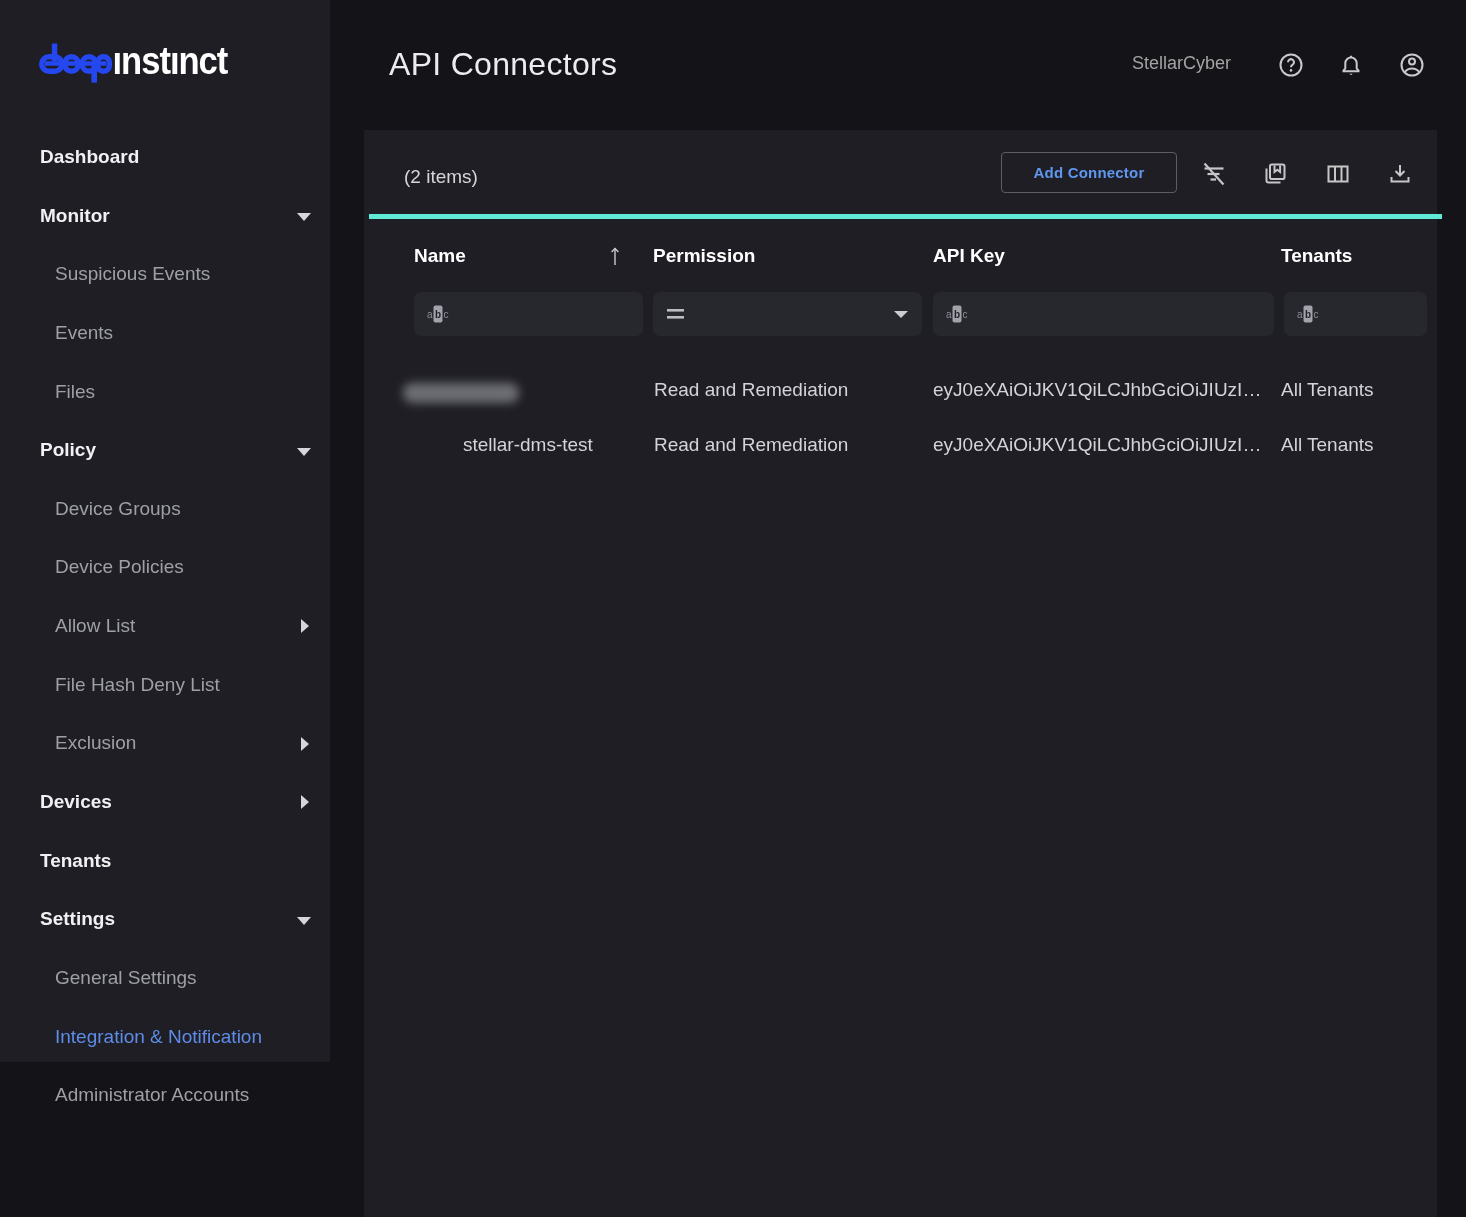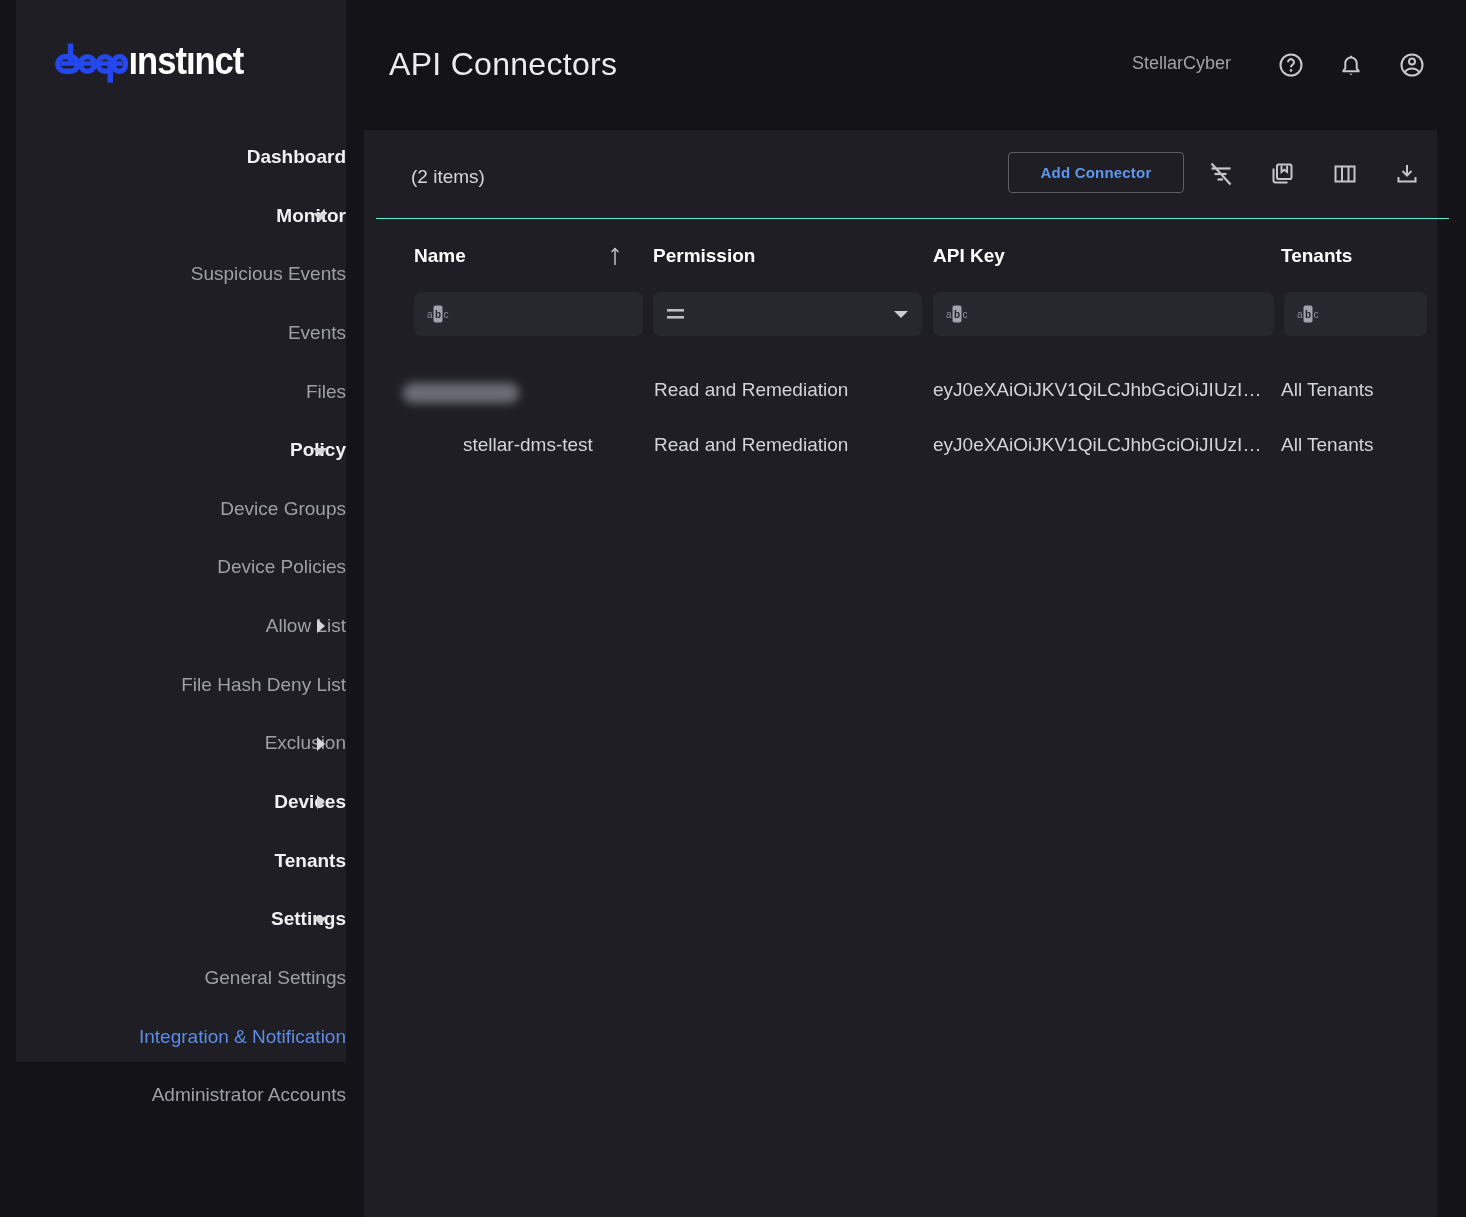--- a/index.html
+++ b/index.html
@@ -1,37 +1,37 @@
 <!DOCTYPE html>
 <html><head>
 <meta charset="utf-8">
 <style>
 * { margin:0; padding:0; box-sizing:border-box; }
 html,body { width:1466px; height:1217px; background:#131318; font-family:"Liberation Sans",sans-serif; overflow:hidden; position:relative; }
 
 
-.sidebar { position:absolute; left:16px; top:0; width:330px; height:1062px; background:#1e1e24;text-align:right; }
+.sidebar { position:absolute; left:0; top:0; width:330px; height:1062px; background:#1e1e24; }
 .logo { position:absolute; left:37px; top:40px; }
 .nav { position:absolute; left:0; top:128px; width:330px; }
 .nav-item { position:relative; height:58.65px; line-height:58.65px; white-space:nowrap; }
-.nav-item.top { padding-left:18px; font-weight:bold; font-size:19px; color:#f1f1f3; }
+.nav-item.top { padding-left:40px; font-weight:bold; font-size:19px; color:#f1f1f3; }
 .nav-item.sub { padding-left:55px; font-size:19px; color:#9ea0a5; }
 .nav-item.sub.active { color:#5e8ce6; }
 .car-d { position:absolute; right:19px; top:50%; margin-top:-3px; width:0; height:0; border-left:7.5px solid transparent; border-right:7.5px solid transparent; border-top:8px solid #d6d6d9; }
 .car-r { position:absolute; right:21px; top:50%; margin-top:-7px; width:0; height:0; border-top:7px solid transparent; border-bottom:7px solid transparent; border-left:8px solid #d6d6d9; }
 
 
 .topbar { position:absolute; left:330px; top:0; width:1136px; height:130px; }
 .title { position:absolute; left:59px; top:46px; font-size:32px; color:#ececee; letter-spacing:0.3px; }
 .account { position:absolute; right:235px; top:53px; font-size:18px; color:#a3a3a3; }
 .hicon { position:absolute; top:53px; }
 
 
 .panel { position:absolute; left:364px; top:130px; width:1073px; height:1087px; background:#1e1e24; }
-.toolbar { position:absolute; left:12px; top:0; width:100%; height:89px; border-bottom:1px solid #5eead4;text-decoration:underline; }
+.toolbar { position:absolute; left:5px; top:0; width:100%; height:89px; border-bottom:5px solid #5eead4;text-decoration:underline; }
 .items-count { position:absolute; left:35px; top:36px; font-size:19px; color:#d6d6d8; }
 .btn-add { position:absolute; left:632px; top:22px; width:176px; height:41px; border:1px solid #5d5d62; border-radius:4px; color:#5f97ef; font-size:15px; font-weight:bold; text-align:center; line-height:39px; letter-spacing:0.2px; }
 .ticon { position:absolute; top:32px; }
 
 
 .thead { position:absolute; top:89px; left:0; width:100%; }
 .th { position:absolute; top:26px; font-size:19px; font-weight:bold; color:#fff; }
 .finput { position:absolute; top:73px; height:44px; background:#27272e; border-radius:7px; }
 .row-text { position:absolute; font-size:19px; color:#d3d4d7; }
 </style>

